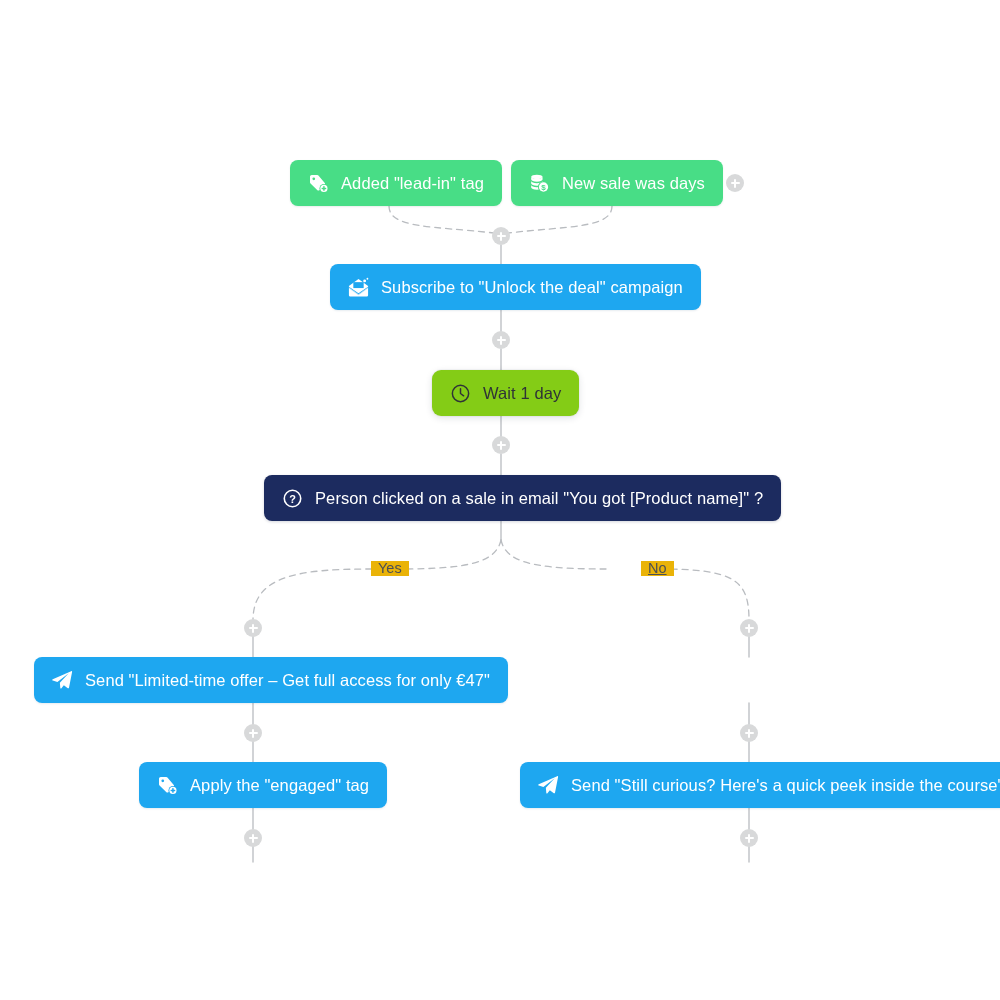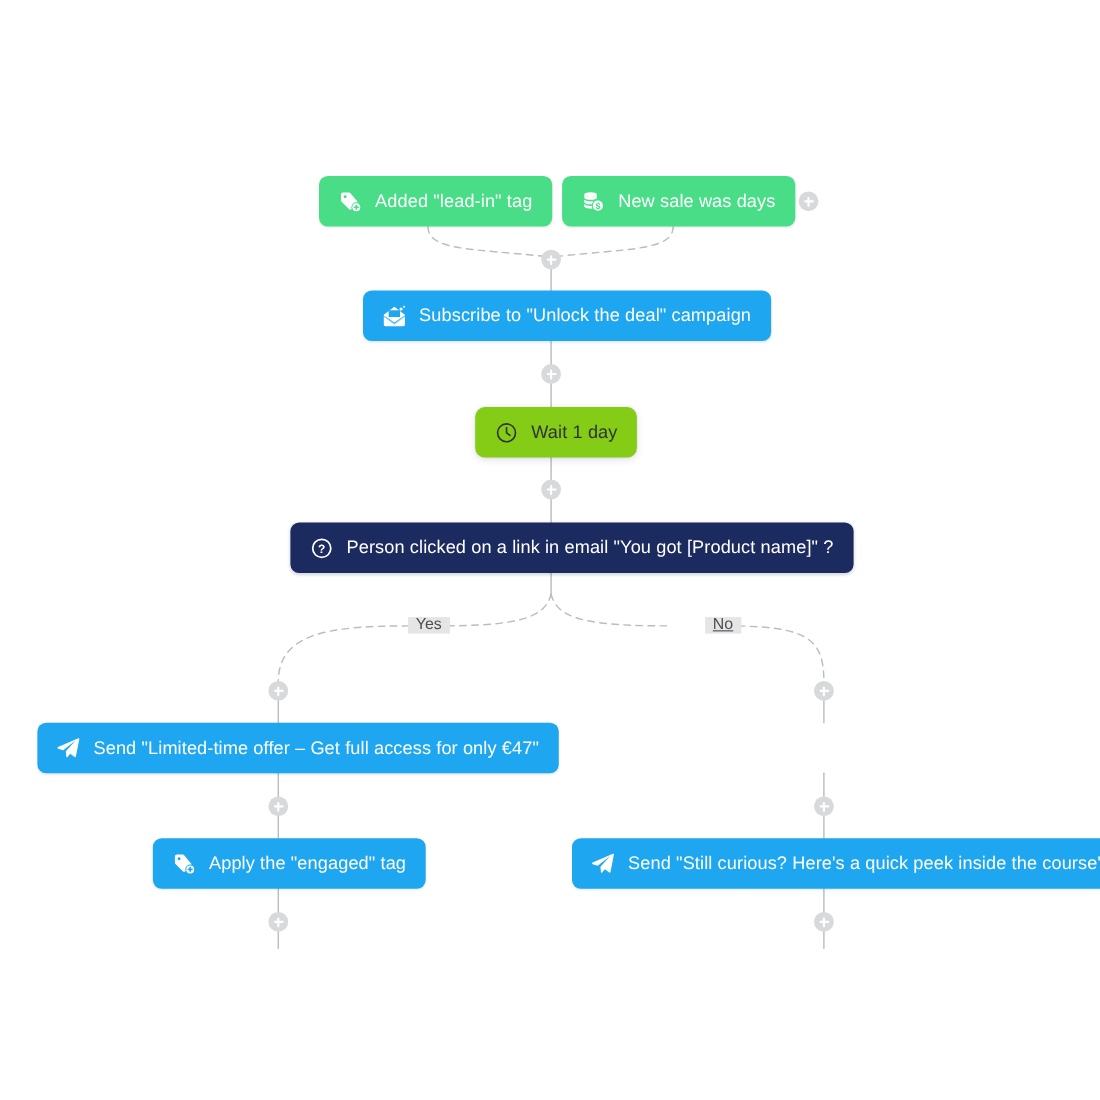--- a/index.html
+++ b/index.html
@@ -56,21 +56,21 @@
   }
   .plus::before,.plus::after{
     content:"";position:absolute;background:#ffffff;border-radius:1px;
   }
   .plus::before{width:9px;height:2.4px;}
   .plus::after{width:2.4px;height:9px;}
 
   .branch-label{
     position:absolute;
     font-size:14.5px;color:#4a4f55;
-    background:#e5e5e5;
+    background:#eab308;
     padding:0 7px;
     line-height:1;
   }
 </style>
 </head>
 <body>
 
 <div id="canvas">
 
   <svg id="wires" viewBox="0 0 1000 1000">
@@ -176,21 +176,21 @@
     <span class="lbl">Wait 1 day</span>
   </div>
 
   <div class="node cond" style="left:264px;top:475px;">
     <span class="ic">
       <svg width="21" height="21" viewBox="0 0 24 24">
         <circle cx="12" cy="12" r="9.4" fill="none" stroke="#ffffff" stroke-width="1.8"></circle>
         <text x="12" y="16.6" font-family="Liberation Sans, sans-serif" font-size="12.5" font-weight="bold" fill="#ffffff" text-anchor="middle">?</text>
       </svg>
     </span>
-    <span class="lbl">Person clicked on a link in email "You got [Product name]" ?</span>
+    <span class="lbl">Person clicked on a sale in email "You got [Product name]" ?</span>
   </div>
 
   <div class="branch-label" style="left:371px;top:561px;">Yes</div>
   <div class="branch-label" style="left:641px;top:561px;text-decoration:underline;">No</div>
 
   <div class="plus" style="left:244px;top:619px;"></div>
 
   <div class="node action" style="left:34px;top:657px;">
     <span class="ic">
       <svg width="22" height="22" viewBox="0 0 24 24">

